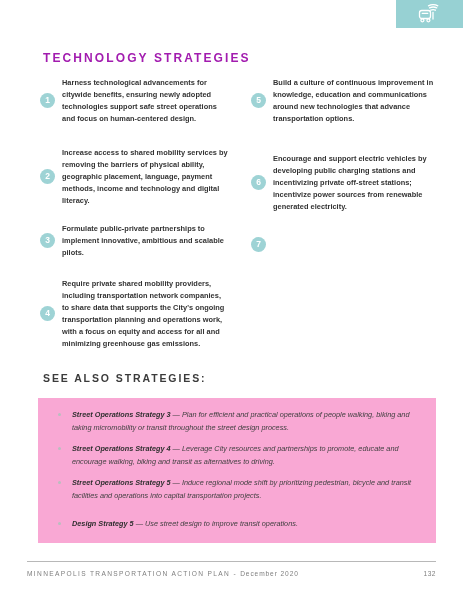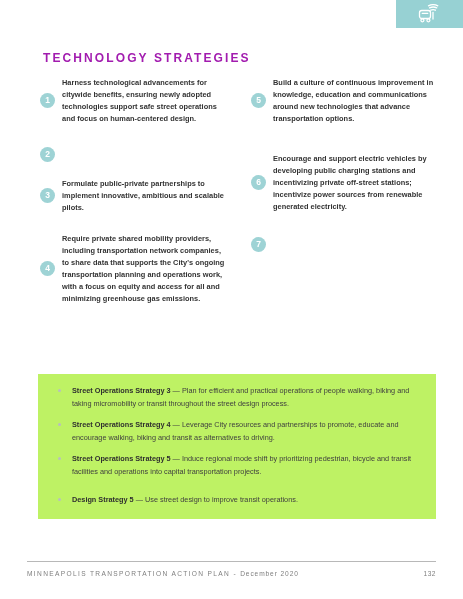--- a/index.html
+++ b/index.html
@@ -98,24 +98,25 @@
     left: 43px;
     top: 372px;
     font-size: 10.5px;
     font-weight: bold;
     letter-spacing: 1.9px;
     color: #3b3b3b;
   }
   .see-also-box {
     position: absolute;
     left: 38px;
-    top: 374px;
+    top: 398px;
     width: 398px;
     height: 145px;
-    background: #bef264;
+    background: #f9a8d4;
+    font-style: italic;
   }
   .see-list {
     margin: 0;
     padding: 11px 16px 0 19px;
     list-style: none;
   }
   .see-item {
     position: relative;
     font-size: 7.3px;
     line-height: 1.72;
@@ -185,20 +186,21 @@
 
 <div class="columns">
 
   <div class="col col-left">
     <div class="strategy s1">
       <div class="num-circle">1</div>
       <div class="strategy-text">Harness technological advancements for citywide benefits, ensuring newly adopted technologies support safe street operations and focus on human-centered design.</div>
     </div>
     <div class="strategy s2">
       <div class="num-circle">2</div>
+      <div class="strategy-text">Increase access to shared mobility services by removing the barriers of physical ability, geographic placement, language, payment methods, income and technology and digital literacy.</div>
     </div>
     <div class="strategy s3">
       <div class="num-circle">3</div>
       <div class="strategy-text">Formulate public-private partnerships to implement innovative, ambitious and scalable pilots.</div>
     </div>
     <div class="strategy s4">
       <div class="num-circle">4</div>
       <div class="strategy-text">Require private shared mobility providers, including transportation network companies, to share data that supports the City's ongoing transportation planning and operations work, with a focus on equity and access for all and minimizing greenhouse gas emissions.</div>
     </div>
   </div>

